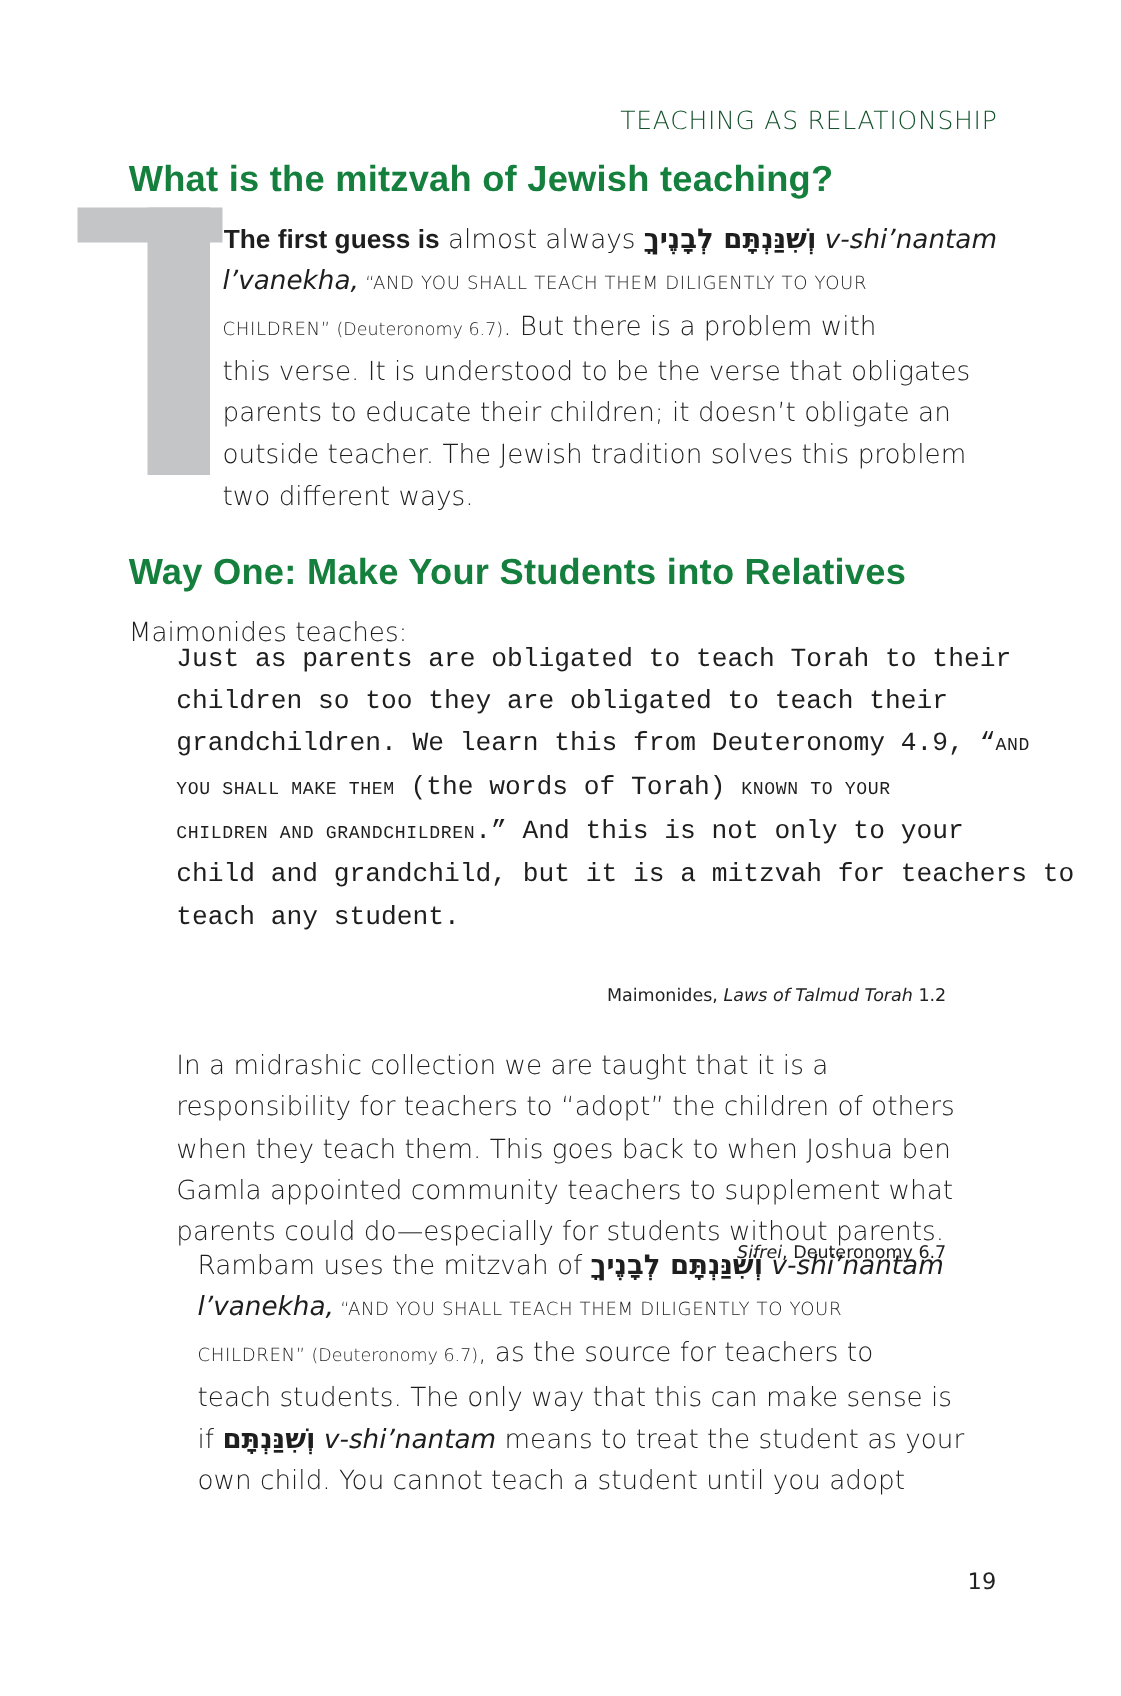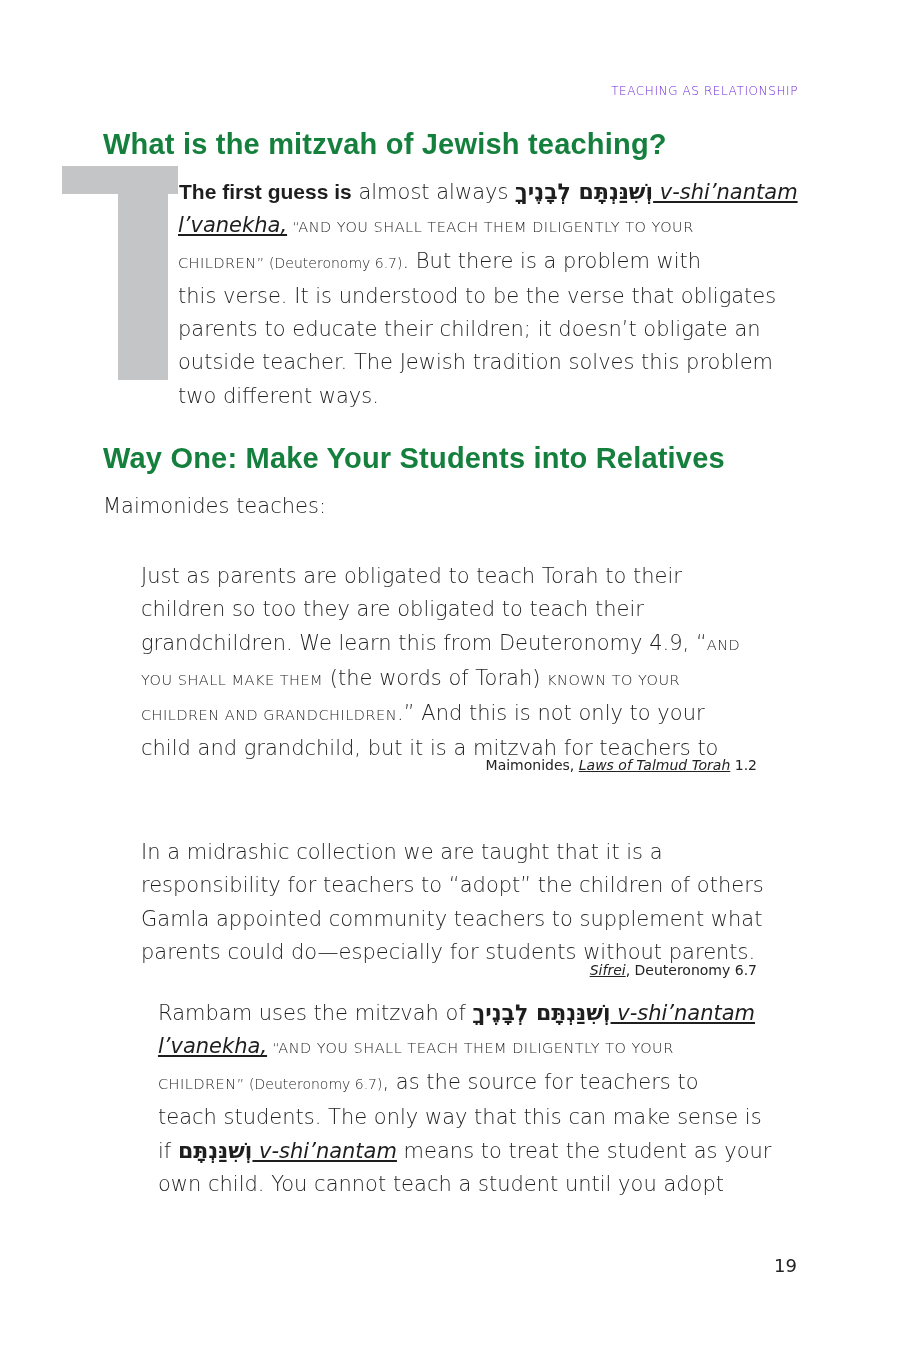--- a/index.html
+++ b/index.html
@@ -2,21 +2,21 @@
 <html><head>
 <meta charset="utf-8">
 <style>
   html, body { margin: 0; padding: 0; background: #ffffff; }
   body {
     width: 897px; height: 1357px; position: relative; overflow: hidden;
     font-family: "DejaVu Sans", sans-serif; color: #1e1e1e;
   }
   .running-head {
     position: absolute; top: 84px; right: 99px;
-    font-size: 12px; letter-spacing: 0.6px; color: #6d28d9;
+    font-size: 20px; letter-spacing: 0.6px; color: #14532d;
     font-weight: 300;
   }
   h2 {
     position: absolute; margin: 0; left: 103px;
     font-family: "Liberation Sans", sans-serif; font-weight: bold;
     font-size: 29px; color: #15803d; letter-spacing: 0.2px;
   }
   #h1 { top: 128px; }
   #h2 { top: 442px; }
   .dropcap {
@@ -25,28 +25,28 @@
   .dropcap .bar { position: absolute; left: 0; top: 0; width: 116px; height: 28px; background: #c4c5c7; }
   .dropcap .stem { position: absolute; left: 56px; top: 0; width: 50px; height: 214px; background: #c4c5c7; }
   .para {
     position: absolute; font-size: 21px; line-height: 33.3px; color: #1e1e1e;
     font-family: "DejaVu Sans", sans-serif; font-weight: 300;
   }
   .line { display: block; white-space: nowrap; }
   .sc { font-size: 14.5px; letter-spacing: 0.5px; }
   .cite-sm { font-size: 14px; }
   .heb { font-family: "DejaVu Sans", sans-serif; font-weight: bold; font-size: 22px; }
-  .it { font-style: italic; text-decoration: underline; }
+  .it { font-style: italic; }
   .b { font-weight: bold; font-family: "Liberation Sans", sans-serif; font-size: 21px; margin-left: 20px; }
   #p1 { left: 159px; top: 175px; width: 640px; }
   #p1 .indent { padding-left: 19px; }
   #p-intro { left: 103px; top: 490px; }
-  #q1 { left: 141px; top: 560px; width: 630px; }
+  #q1 { left: 141px; top: 512px; width: 630px; font-family: Liberation Mono, monospace; }
   .source {
-    position: absolute; font-size: 14px; color: #222; text-align: right; right: 140px;
+    position: absolute; font-size: 14px; color: #222; text-align: right; right: 140px; margin-top: 32px;
   }
   #s1 { top: 757px; }
   #q2 { left: 141px; top: 836px; width: 630px; }
   #s2 { top: 962px; }
   #q3 { left: 158px; top: 996px; width: 630px; }
   .pagenum { position: absolute; top: 1255px; right: 100px; font-size: 18px; color: #222; }
 </style>
 </head>
 <body>
 
@@ -73,26 +73,28 @@
 
 <div id="p-intro" class="para">Maimonides teaches:</div>
 
 <div id="q1" class="para">
   <span class="line">Just as parents are obligated to teach Torah to their</span>
   <span class="line">children so too they are obligated to teach their</span>
   <span class="line"><span>grandchildren. We learn this from Deuteronomy 4.9, “</span><span class="sc">AND</span></span>
   <span class="line"><span class="sc">YOU SHALL MAKE THEM</span><span> (the words of Torah) </span><span class="sc">KNOWN TO YOUR</span></span>
   <span class="line"><span class="sc">CHILDREN AND GRANDCHILDREN</span><span>.” And this is not only to your</span></span>
   <span class="line">child and grandchild, but it is a mitzvah for teachers to</span>
+  <span class="line">teach any student.</span>
 </div>
 <div id="s1" class="source"><span>Maimonides, </span><span class="it">Laws of Talmud Torah</span><span> 1.2</span></div>
 
 <div id="q2" class="para">
   <span class="line">In a midrashic collection we are taught that it is a</span>
   <span class="line">responsibility for teachers to “adopt” the children of others</span>
+  <span class="line">when they teach them. This goes back to when Joshua ben</span>
   <span class="line">Gamla appointed community teachers to supplement what</span>
   <span class="line">parents could do—especially for students without parents.</span>
 </div>
 <div id="s2" class="source"><span class="it">Sifrei</span><span>, Deuteronomy 6.7</span></div>
 
 <div id="q3" class="para">
   <span class="line"><span>Rambam uses the mitzvah of </span><span class="heb" dir="rtl">וְשִׁנַּנְתָּם לְבָנֶיךָ</span><span class="it"> v-shi’nantam</span></span>
   <span class="line"><span class="it">l’vanekha,</span><span class="sc"> “AND YOU SHALL TEACH THEM DILIGENTLY TO YOUR</span></span>
   <span class="line"><span class="sc">CHILDREN”</span><span class="cite-sm"> (Deuteronomy 6.7)</span><span>, as the source for teachers to</span></span>
   <span class="line">teach students. The only way that this can make sense is</span>

